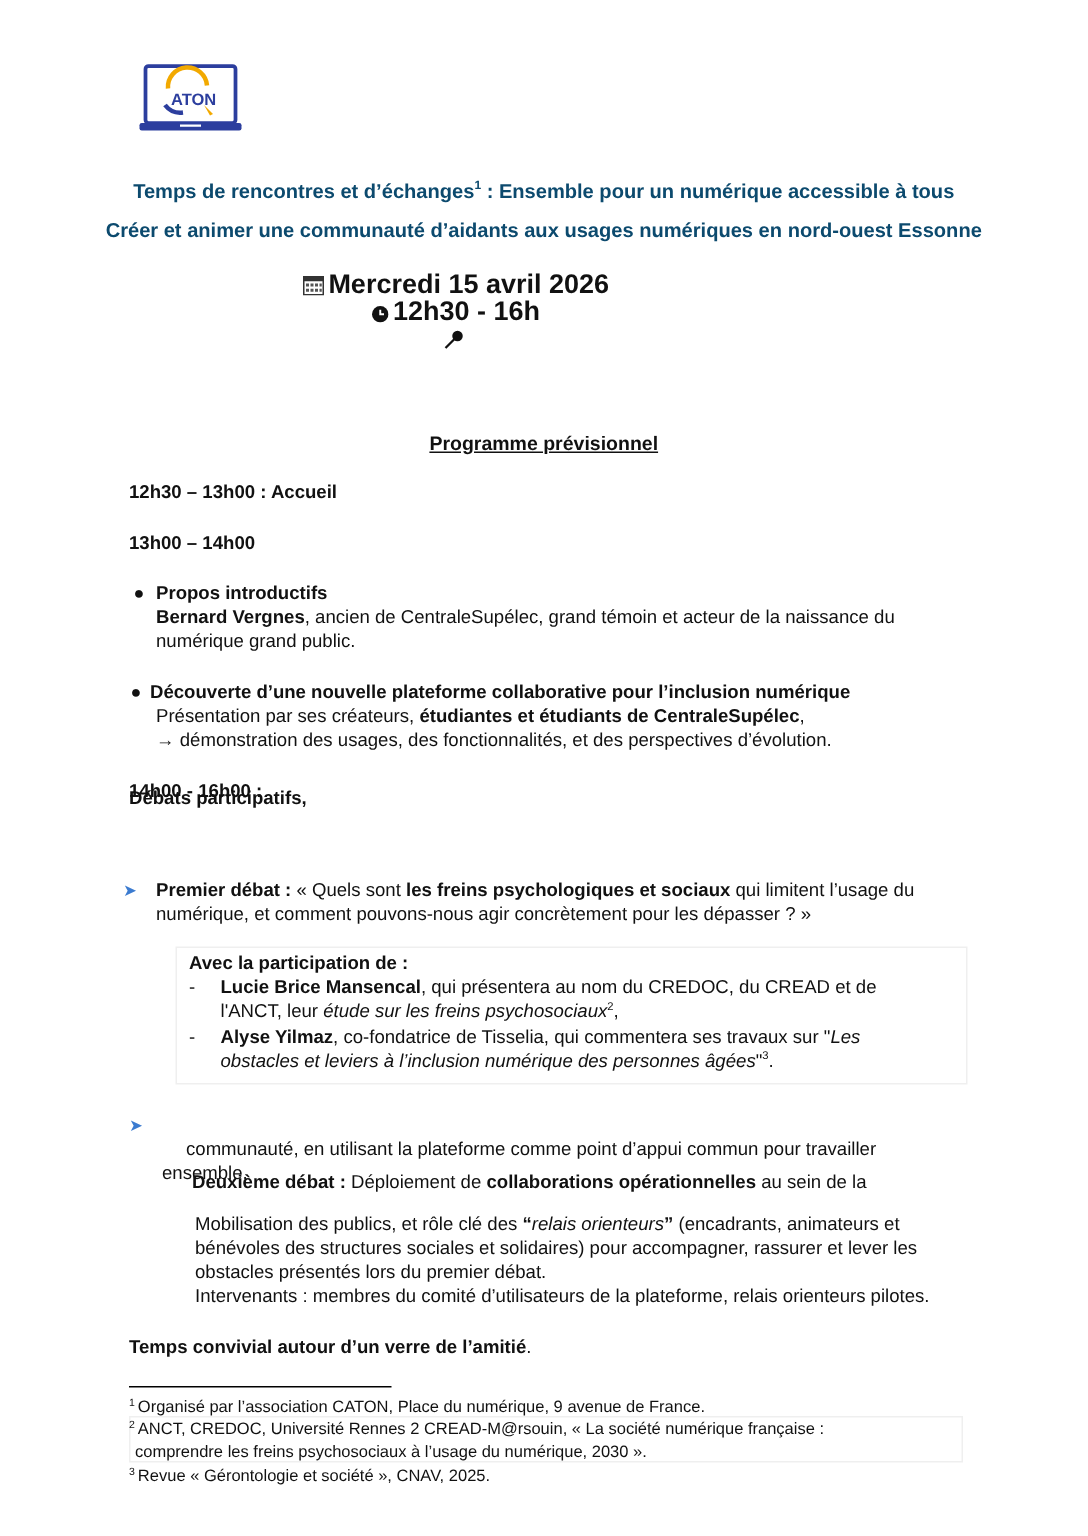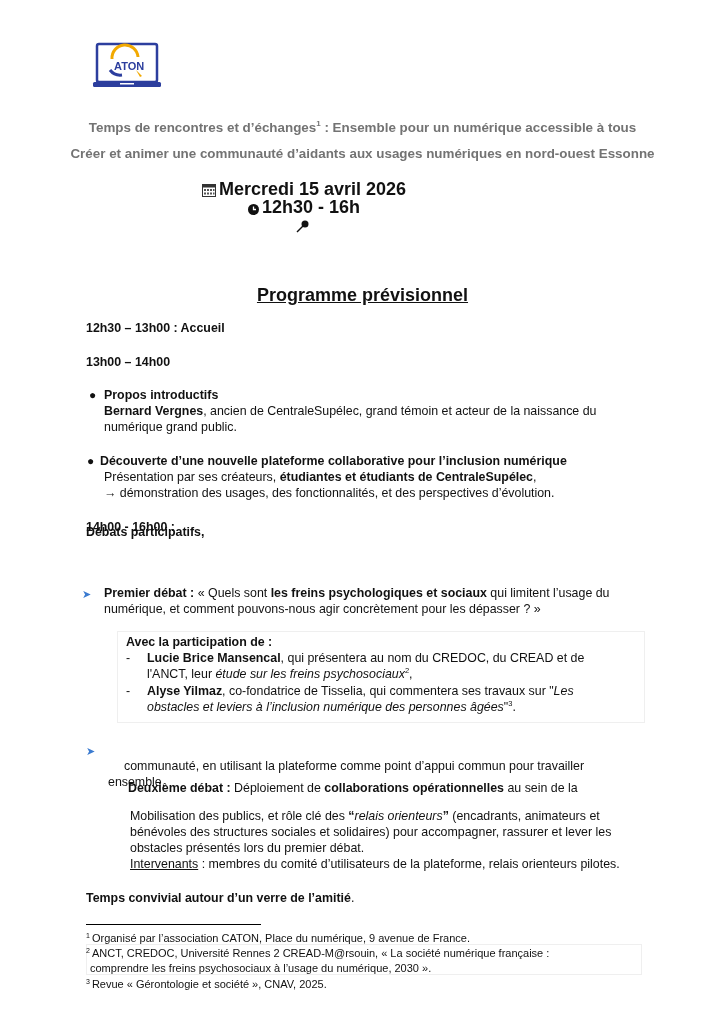--- a/index.html
+++ b/index.html
@@ -14,48 +14,48 @@
   }
   .abs { position: absolute; }
   b, .b { font-weight: bold; }
   i { font-style: italic; }
 
   
   #logo { left: 92px; top: 42px; width: 70px; height: 48px; }
 
   .title {
     left: 0; width: 725px; text-align: center;
-    color: #737373; font-weight: bold; font-size: 13.4px;
+    color: #0c4a6e; font-weight: bold; font-size: 13.4px;
   }
   .title sup { font-size: 8px; vertical-align: 6px; line-height: 0; }
 
   .meta { left: 0; width: 608px; text-align: center; font-weight: bold; font-size: 18px; }
   .meta .ic { display: inline-block; vertical-align: -2px; margin-right: 3px; }
 
   .section-title {
-    left: 0; width: 725px; text-align: center; font-weight: bold; font-size: 18px;
+    left: 0; width: 725px; text-align: center; font-weight: bold; font-size: 13px;
     text-decoration: underline;
   }
 
   .line { left: 86px; font-size: 12.4px; }
   .bullet-dot { position: absolute; font-size: 12px; }
   .arrow-bullet { position: absolute; color: #3b7bd0; font-size: 11px; }
 
   .box {
     position: absolute; left: 117px; top: 631px; width: 528px; height: 92px;
     border: 1px solid #efefef;
   }
   .fn-box1 {
     position: absolute; left: 86px; top: 944px; width: 556px; height: 31px;
     border: 1px solid #efefef;
   }
   .fn-sep { position: absolute; left: 86px; top: 924px; width: 175px; height: 1px; background: #000; }
   .fn { position: absolute; left: 86px; font-size: 11px; line-height: 14px; }
   .fn sup { font-size: 7px; vertical-align: 4px; line-height: 0; margin-right: 2px; }
-  .u { text-decoration: underline; }
+  .u { }
   sup.s { font-size: 7.5px; vertical-align: 5px; line-height: 0; }
 </style>
 </head>
 <body>
 
 <div id="logo" class="abs">
   <svg width="70" height="48" viewBox="0 0 70 48">
     <rect x="5" y="2" width="60" height="38" rx="2" fill="#ffffff" stroke="#2c3e9e" stroke-width="2.5"></rect>
     <rect x="1" y="40" width="68" height="5" rx="1.5" fill="#2c3e9e"></rect>
     <rect x="28" y="41" width="14" height="1.5" fill="#ffffff"></rect>

